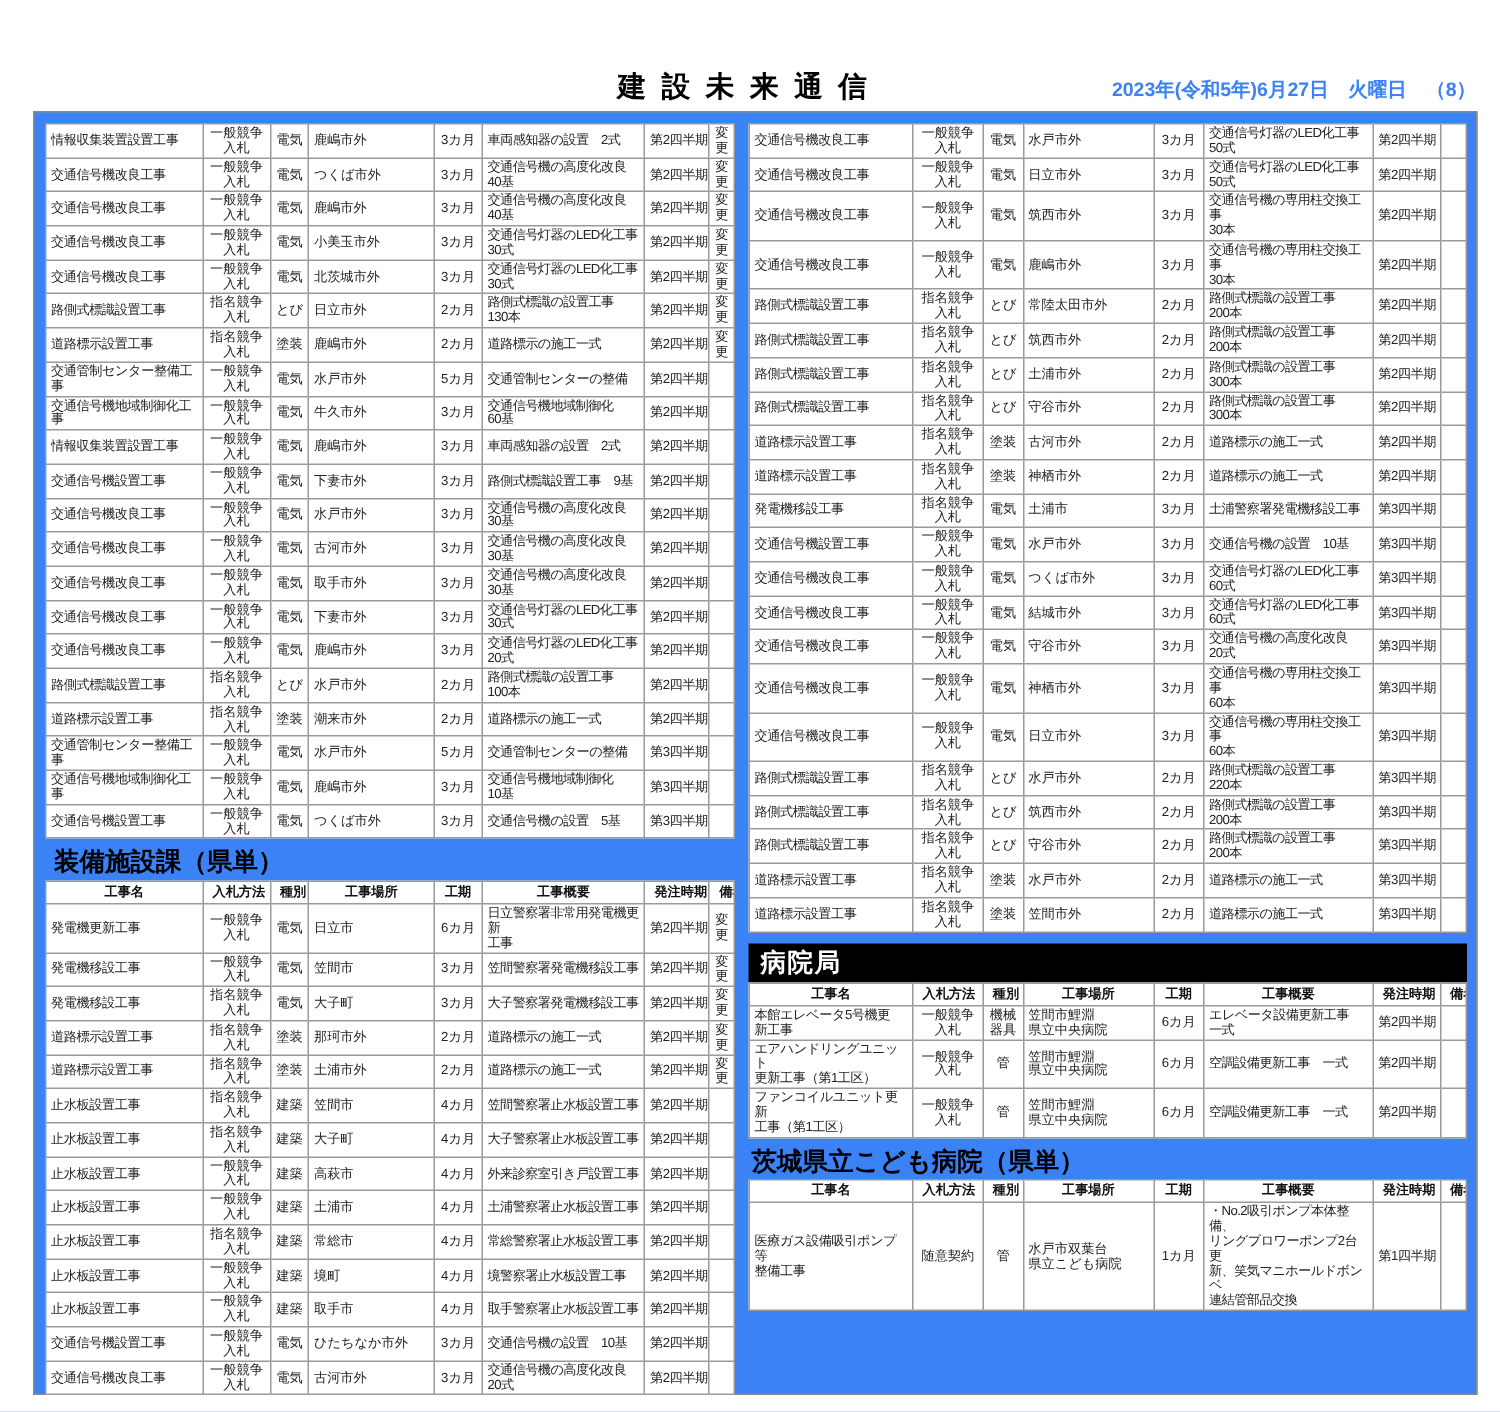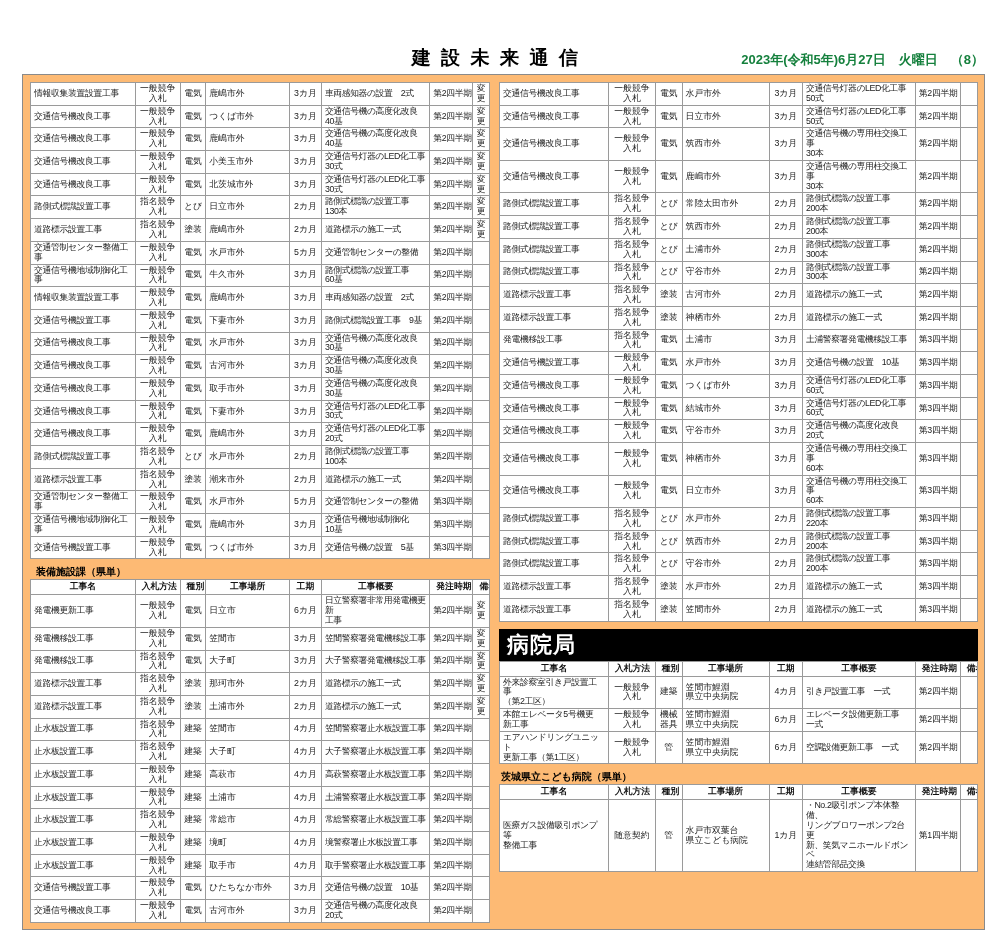--- a/index.html
+++ b/index.html
@@ -9,27 +9,27 @@
     -webkit-font-smoothing:antialiased;
   }
   
   .masthead{position:absolute;left:0;top:0;width:1000px;height:74px;}
   .paper-title{
     position:absolute;left:50%;transform:translateX(-50%);bottom:3px;margin:0;
     font-size:19px;font-weight:bold;letter-spacing:0.55em;white-space:nowrap;color:#000;
   }
   .paper-date{
     position:absolute;right:16px;bottom:5px;font-size:13px;font-weight:bold;
-    white-space:nowrap;color:#15803d;
+    white-space:nowrap;color:#3b82f6;
   }
   
   .content-box{
     position:absolute;left:22px;top:74px;width:963px;height:856px;
     border:1px solid #8a8a8a;box-sizing:border-box;
-    padding:7px 6px 6px 7px;display:flex;gap:9px;background:#fdba74;
+    padding:7px 6px 6px 7px;display:flex;gap:9px;background:#3b82f6;
   }
   .col{display:flex;flex-direction:column;}
   .col-left{width:460px;flex:none;}
   .col-right{flex:1;min-width:0;}
   
   table.data{
     width:100%;border-collapse:collapse;table-layout:fixed;
     border:1.5px solid #5a5a5a;background:#fff;
   }
   table.data th,table.data td{
@@ -46,26 +46,26 @@
   td.c-place{ text-align:left;white-space:pre-line;}
   td.c-period{text-align:center;white-space:nowrap;padding:1px 1px;}
   td.c-summary{text-align:left;white-space:pre-line;letter-spacing:-0.4px;}
   td.c-time{ text-align:center;white-space:nowrap;padding:1px 1px;letter-spacing:-0.3px;}
   td.c-note{ text-align:center;padding:1px 0;}
   col.col1{width:22.8%} col.col2{width:9.8%} col.col3{width:5.6%}
   col.col4{width:18.2%} col.col5{width:7.0%} col.col6{width:23.6%}
   col.col7{width:9.4%}  col.col8{width:3.6%}
   
   .section-title{
-    font-size:10px;font-weight:bold;color:#000;margin:7px 0 2px 6px;line-height:1.1;
+    font-size:17px;font-weight:bold;color:#000;margin:7px 0 2px 6px;line-height:1.1;
   }
   .col-right .section-title{margin-left:2px;}
   
   .banner{
-    background:#000;color:#fff;font-size:22px;font-weight:bold;
+    background:#000;color:#fff;font-size:17px;font-weight:bold;
     padding:3px 8px 4px;margin:7px 0 0;line-height:1.15;letter-spacing:1px;
   }
 </style>
 </head>
 <body>
 
 <div class="masthead">
   <h1 class="paper-title">建設未来通信</h1>
   <div class="paper-date">2023年(令和5年)6月27日　火曜日　（8）</div>
 </div>
@@ -168,21 +168,21 @@
             <td class="c-summary">交通管制センターの整備</td>
             <td class="c-time">第2四半期</td>
             <td class="c-note"></td>
           </tr>
           <tr>
             <td class="c-name">交通信号機地域制御化工事</td>
             <td class="c-method">一般競争入札</td>
             <td class="c-type">電気</td>
             <td class="c-place">牛久市外</td>
             <td class="c-period">3カ月</td>
-            <td class="c-summary">路側式標識の設置工事　60基</td>
+            <td class="c-summary">交通信号機地域制御化　60基</td>
             <td class="c-time">第2四半期</td>
             <td class="c-note"></td>
           </tr>
           <tr>
             <td class="c-name">情報収集装置設置工事</td>
             <td class="c-method">一般競争入札</td>
             <td class="c-type">電気</td>
             <td class="c-place">鹿嶋市外</td>
             <td class="c-period">3カ月</td>
             <td class="c-summary">車両感知器の設置　2式</td>
@@ -402,21 +402,21 @@
             <td class="c-summary">大子警察署止水板設置工事</td>
             <td class="c-time">第2四半期</td>
             <td class="c-note"></td>
           </tr>
           <tr>
             <td class="c-name">止水板設置工事</td>
             <td class="c-method">一般競争入札</td>
             <td class="c-type">建築</td>
             <td class="c-place">高萩市</td>
             <td class="c-period">4カ月</td>
-            <td class="c-summary">高萩警察署止水板設置工事</td>
+            <td class="c-summary">外来診察室引き戸設置工事</td>
             <td class="c-time">第2四半期</td>
             <td class="c-note"></td>
           </tr>
           <tr>
             <td class="c-name">止水板設置工事</td>
             <td class="c-method">一般競争入札</td>
             <td class="c-type">建築</td>
             <td class="c-place">土浦市</td>
             <td class="c-period">4カ月</td>
             <td class="c-summary">土浦警察署止水板設置工事</td>
@@ -747,47 +747,47 @@
             <th>種別</th>
             <th>工事場所</th>
             <th>工期</th>
             <th>工事概要</th>
             <th>発注時期</th>
             <th>備考</th>
           </tr>
         </thead>
         <tbody>
           <tr>
-            <td class="c-name">外来診察室引き戸設置工事
-（第2工区）</td>
-            <td class="c-method">一般競争入札</td>
-            <td class="c-type">建築</td>
-            <td class="c-place">笠間市鯉淵
-県立中央病院</td>
-            <td class="c-period">4カ月</td>
-            <td class="c-summary">引き戸設置工事　一式</td>
-            <td class="c-time">第2四半期</td>
-            <td class="c-note"></td>
-          </tr>
-          <tr>
             <td class="c-name">本館エレベータ5号機更
 新工事</td>
             <td class="c-method">一般競争入札</td>
             <td class="c-type">機械器具</td>
             <td class="c-place">笠間市鯉淵
 県立中央病院</td>
             <td class="c-period">6カ月</td>
             <td class="c-summary">エレベータ設備更新工事
 一式</td>
             <td class="c-time">第2四半期</td>
             <td class="c-note"></td>
           </tr>
           <tr>
             <td class="c-name">エアハンドリングユニット
 更新工事（第1工区）</td>
+            <td class="c-method">一般競争入札</td>
+            <td class="c-type">管</td>
+            <td class="c-place">笠間市鯉淵
+県立中央病院</td>
+            <td class="c-period">6カ月</td>
+            <td class="c-summary">空調設備更新工事　一式</td>
+            <td class="c-time">第2四半期</td>
+            <td class="c-note"></td>
+          </tr>
+          <tr>
+            <td class="c-name">ファンコイルユニット更新
+工事（第1工区）</td>
             <td class="c-method">一般競争入札</td>
             <td class="c-type">管</td>
             <td class="c-place">笠間市鯉淵
 県立中央病院</td>
             <td class="c-period">6カ月</td>
             <td class="c-summary">空調設備更新工事　一式</td>
             <td class="c-time">第2四半期</td>
             <td class="c-note"></td>
           </tr>
         </tbody>

